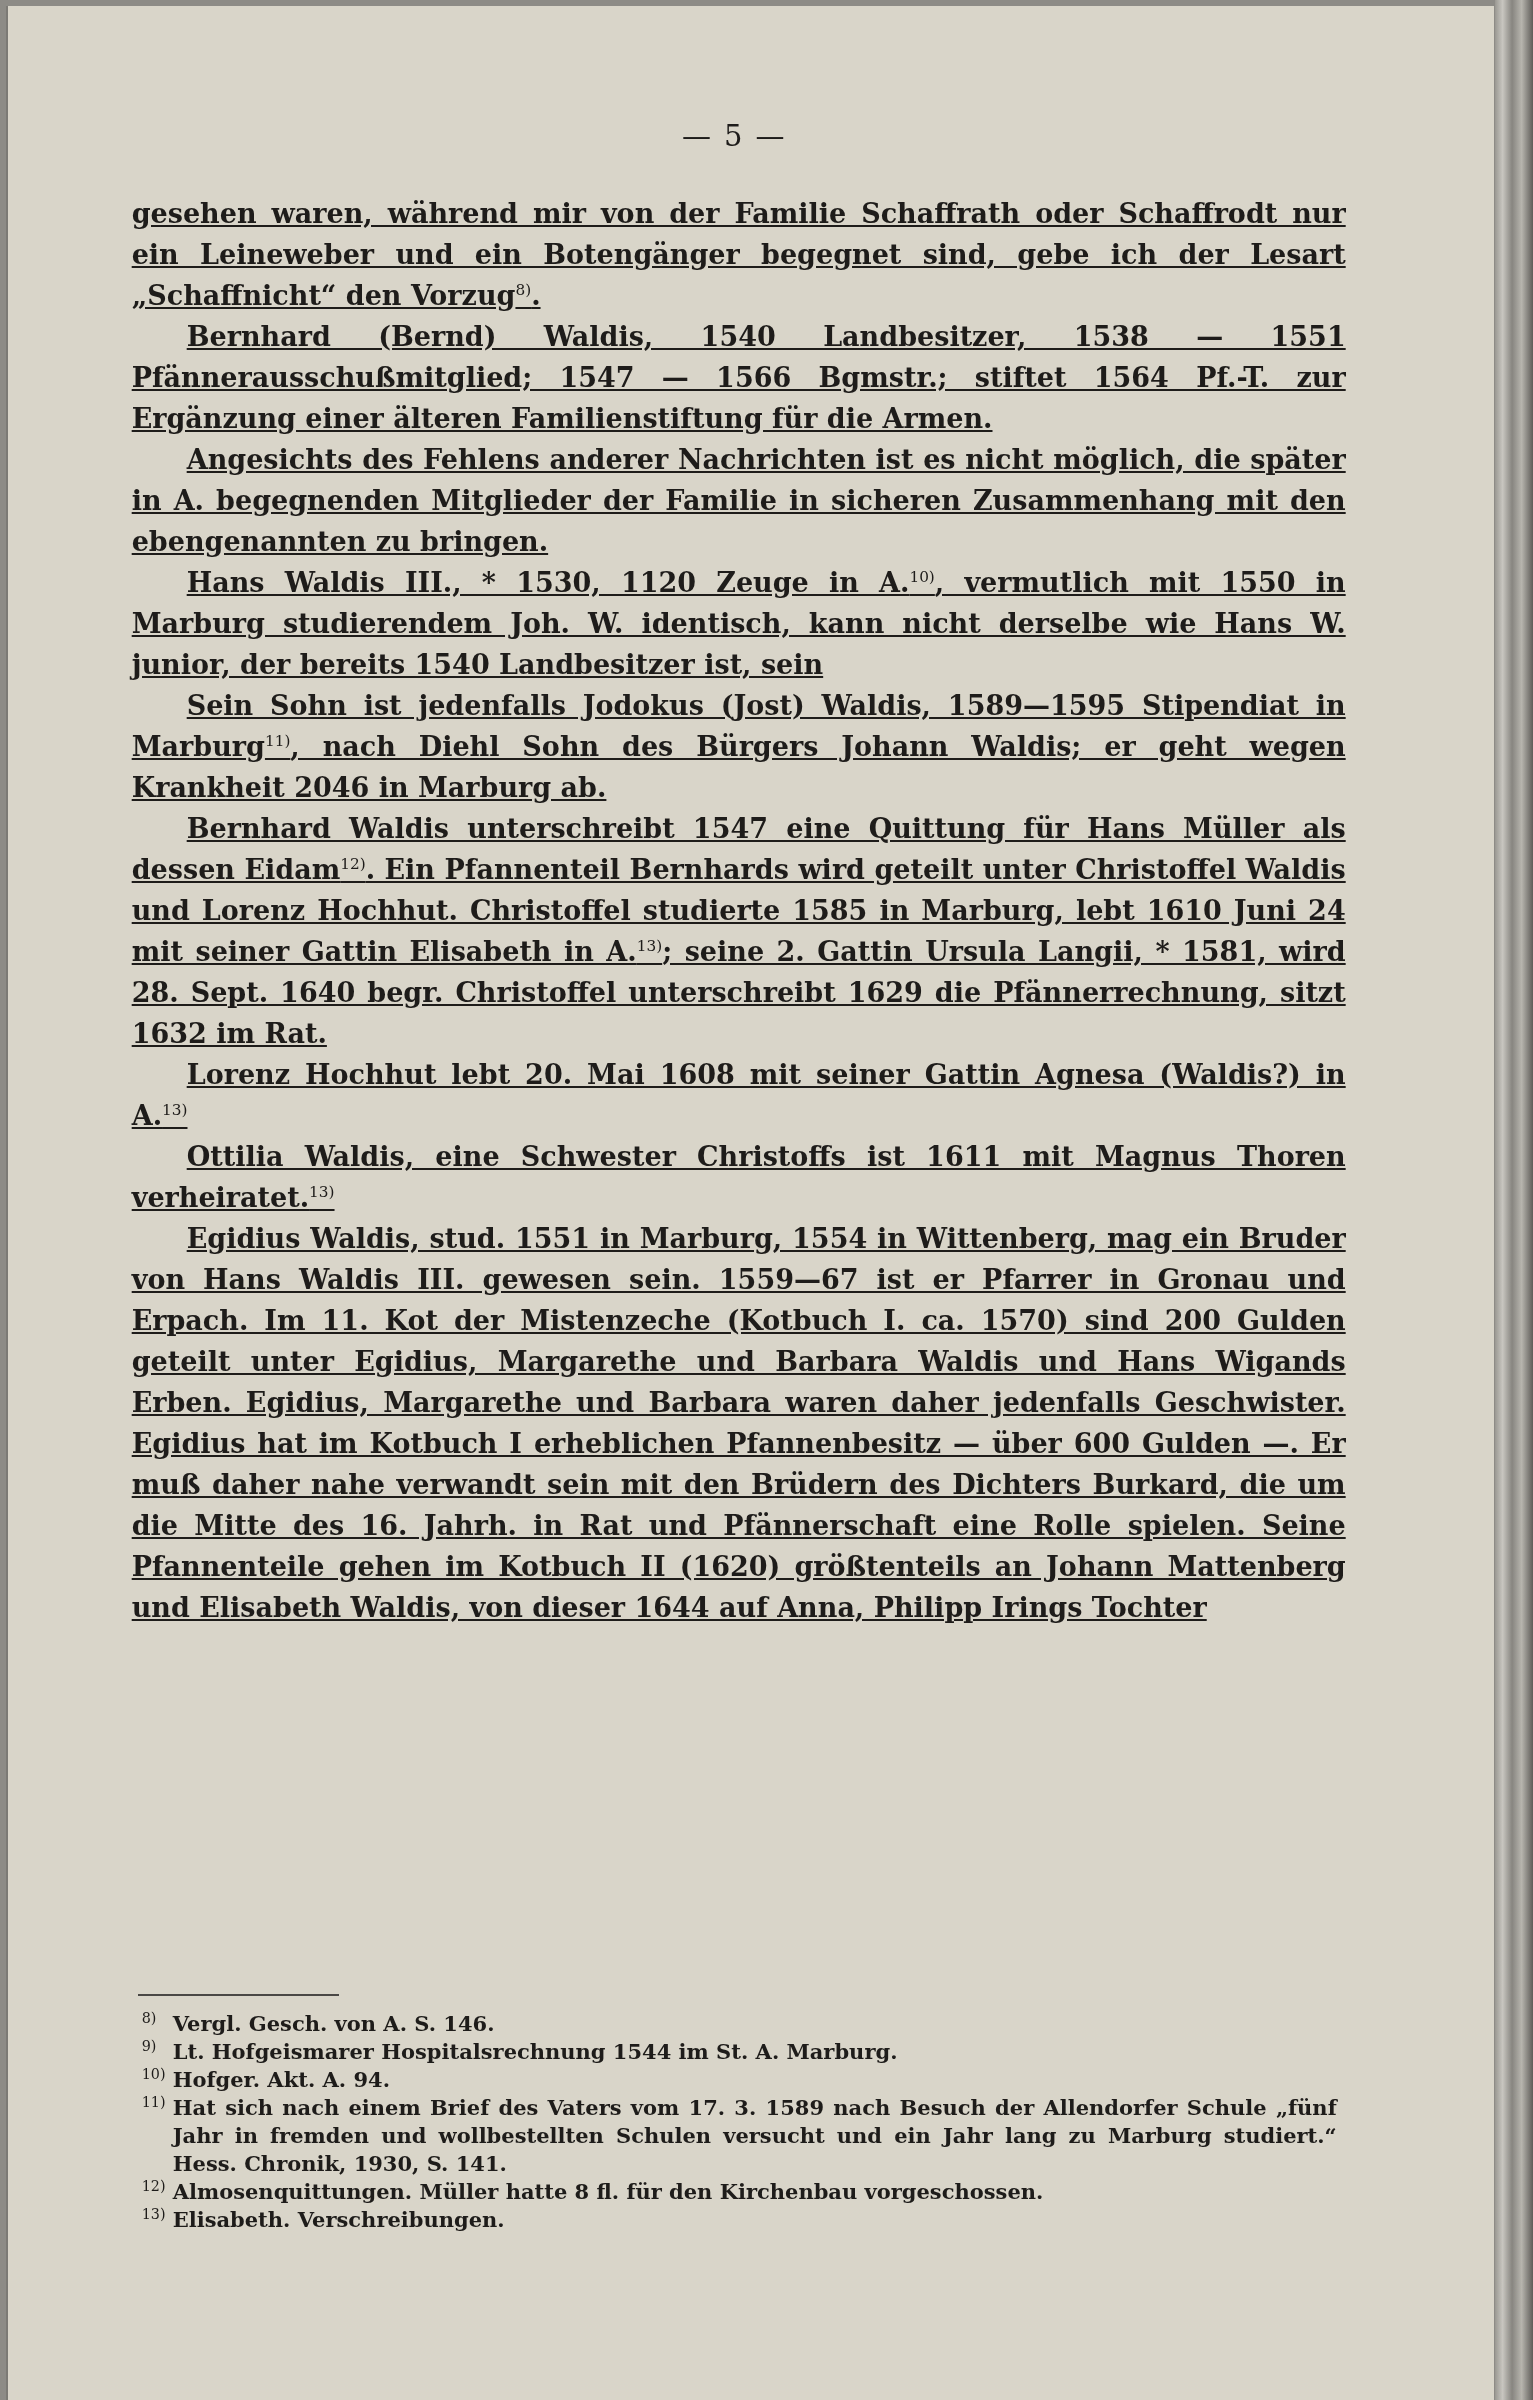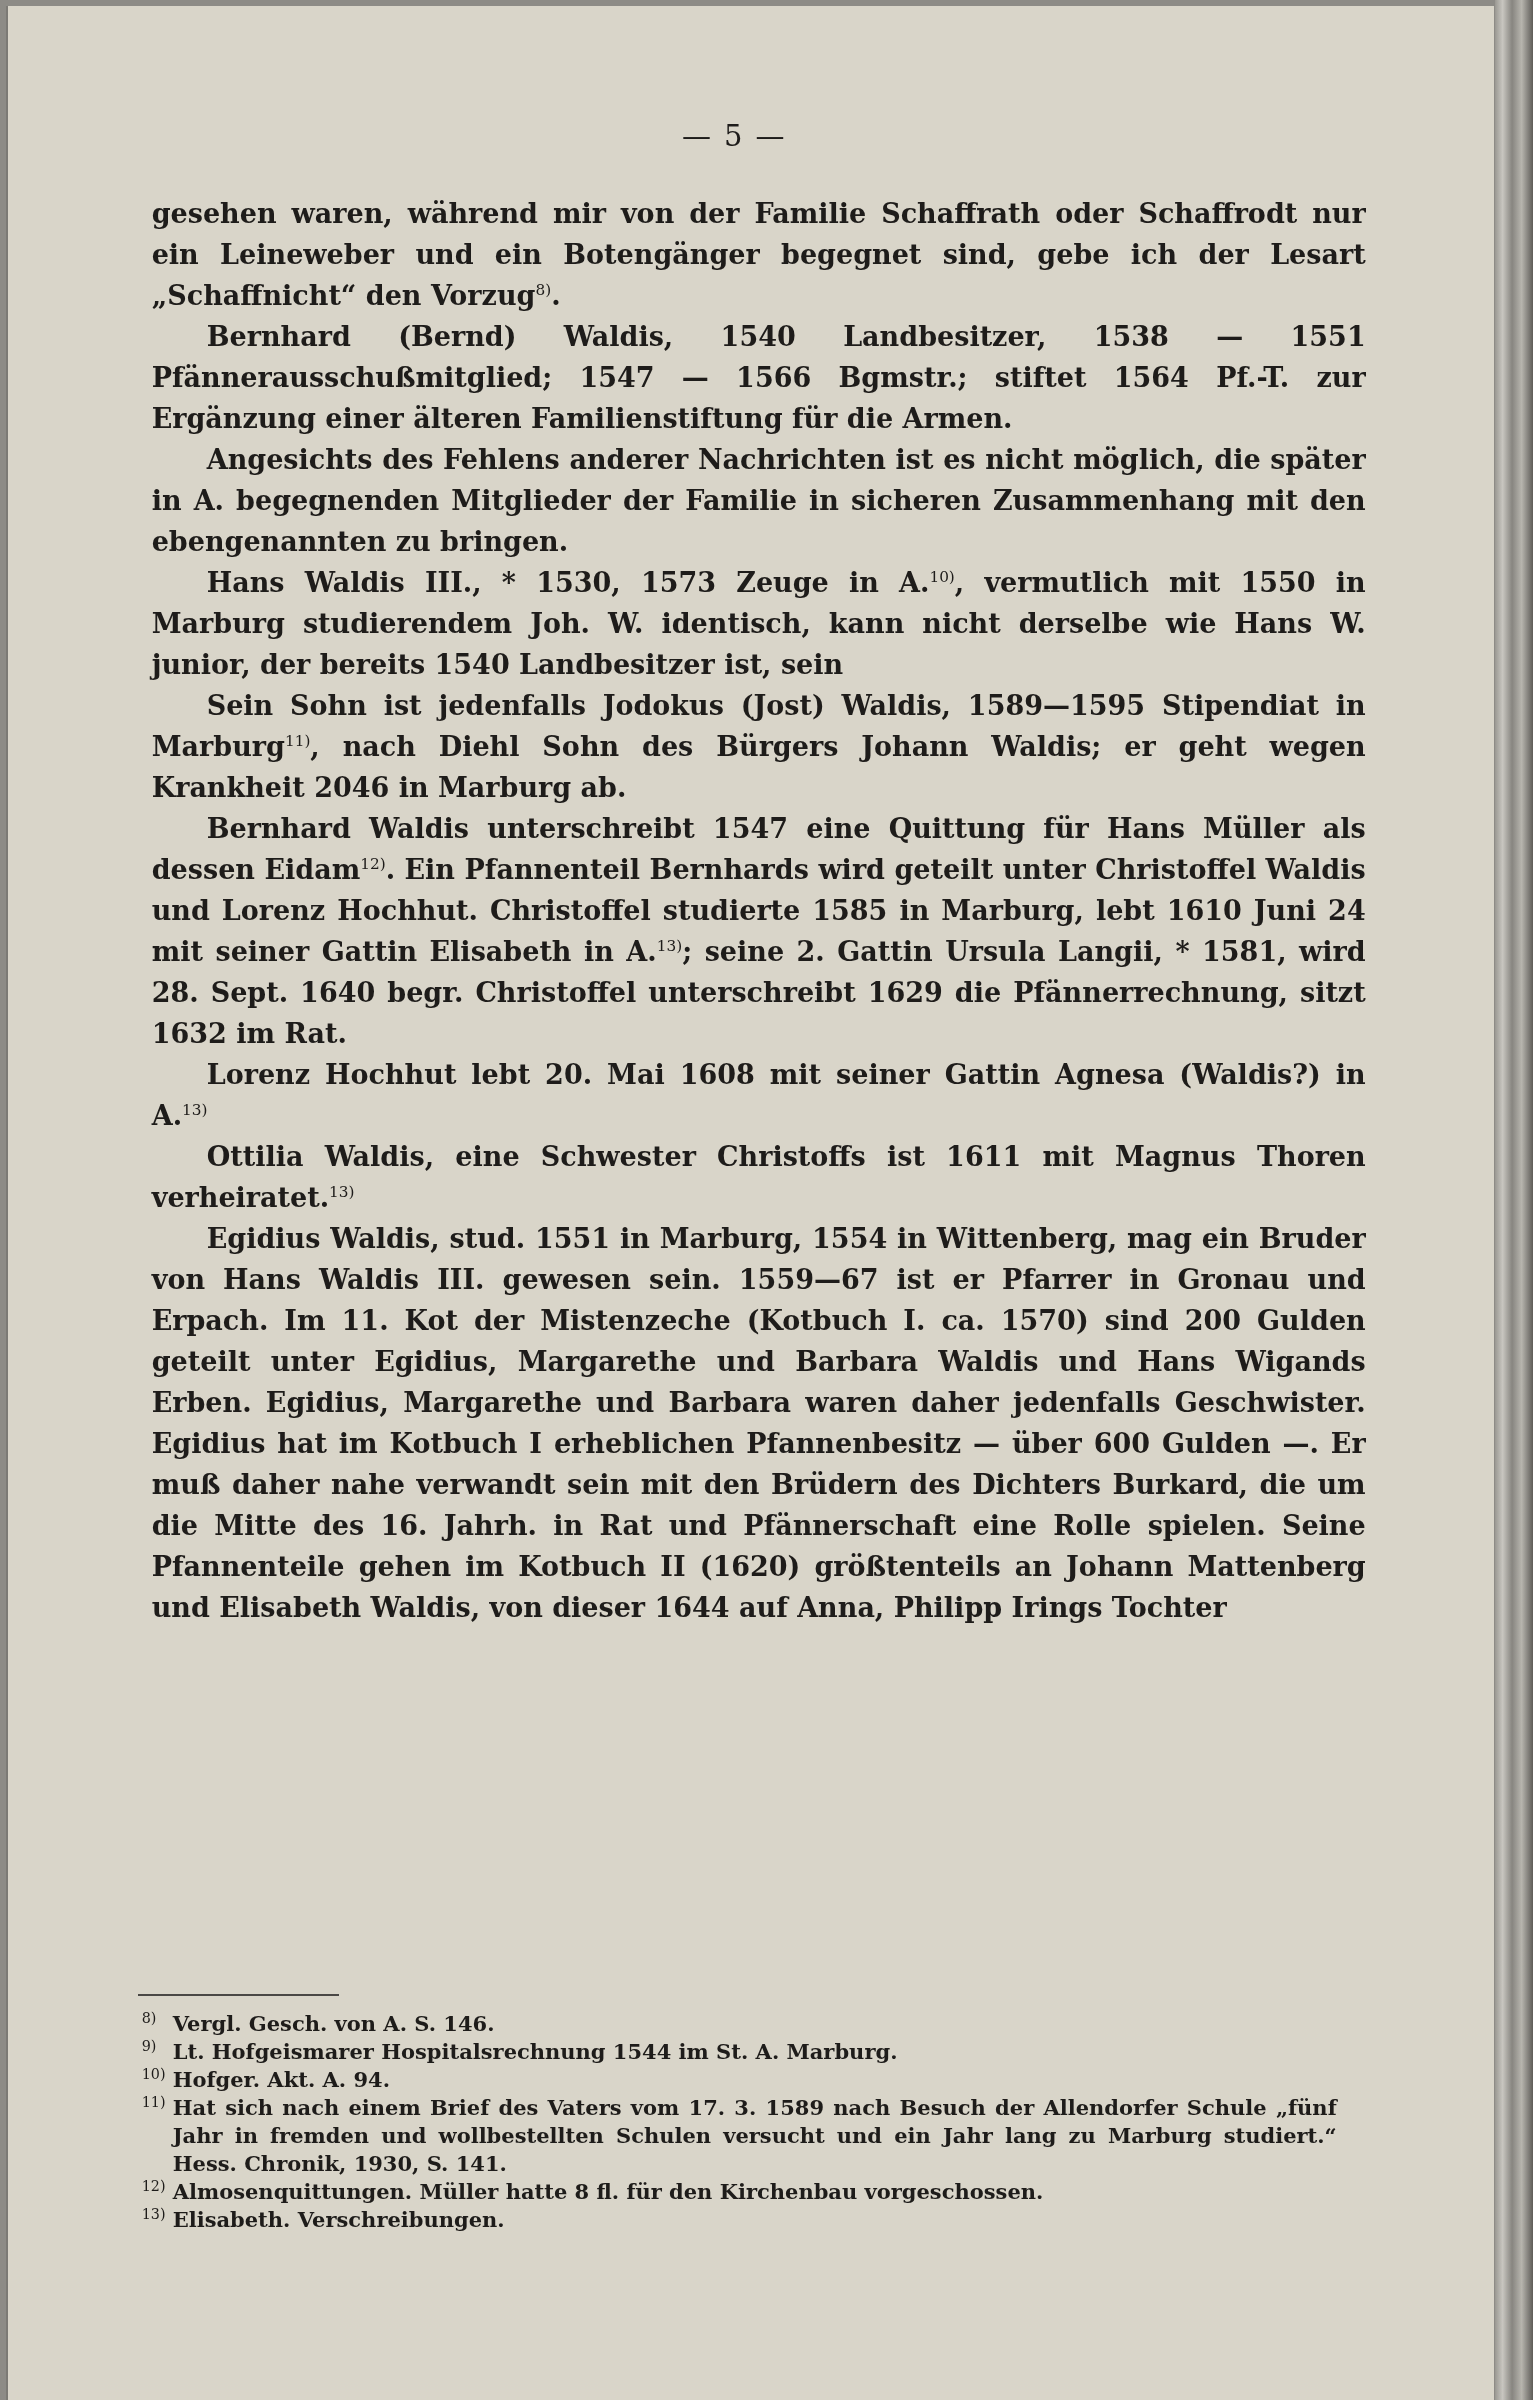--- a/index.html
+++ b/index.html
@@ -17,23 +17,24 @@
   }
   .page-edge {
     position: absolute; right: 0; top: 0; width: 38px; height: 2400px;
     background: linear-gradient(90deg, #9a9892 0%, #c8c6c0 20%, #878580 45%, #b7b5ae 70%, #5e5c58 100%);
   }
   .page-number {
     position: absolute; top: 113px; left: 0; width: 1453px;
     text-align: center; font-size: 29px; letter-spacing: 1.9px;
   }
   .body-text {
-    position: absolute; left: 144px; top: 187px; width: 1214px;
+    position: absolute; left: 124px; top: 187px; width: 1214px;
     font-size: 27px; line-height: 41px; text-align: justify;
     font-weight: bold;
+    text-decoration: underline;
   }
   .body-text p { margin: 0; text-indent: 0; }
   .body-text p.indent { text-indent: 55px; }
   sup { font-size: 15.3px; line-height: 0; vertical-align: 10.5px; font-weight: normal; }
   .footnote-rule {
     position: absolute; left: 130px; top: 1988px; width: 201px; height: 1.9px;
     background: #4a4845;
   }
   .footnotes {
     position: absolute; left: 134px; top: 2004px; width: 1195px;
@@ -47,21 +48,21 @@
 </head>
 <body>
 
 <div class="page">
   <div class="page-number">— 5 —</div>
 
   <div class="body-text">
     <p><span>gesehen waren, während mir von der Familie Schaffrath oder Schaffrodt nur ein Leineweber und ein Botengänger begegnet sind, gebe ich der Lesart „Schaffnicht“ den Vorzug</span><sup>8)</sup><span>.</span></p>
     <p class="indent"><span>Bernhard (Bernd) Waldis, 1540 Landbesitzer, 1538 — 1551 Pfännerausschußmitglied; 1547 — 1566 Bgmstr.; stiftet 1564 Pf.-T. zur Ergänzung einer älteren Familienstiftung für die Armen.</span></p>
     <p class="indent"><span>Angesichts des Fehlens anderer Nachrichten ist es nicht möglich, die später in A. begegnenden Mitglieder der Familie in sicheren Zusammenhang mit den ebengenannten zu bringen.</span></p>
-    <p class="indent"><span>Hans Waldis III., * 1530, 1573 Zeuge in A.</span><sup>10)</sup><span>, vermutlich mit 1550 in Marburg studierendem Joh. W. identisch, kann nicht derselbe wie Hans W. junior, der bereits 1540 Landbesitzer ist, sein</span></p>
+    <p class="indent"><span>Hans Waldis III., * 1530, 1120 Zeuge in A.</span><sup>10)</sup><span>, vermutlich mit 1550 in Marburg studierendem Joh. W. identisch, kann nicht derselbe wie Hans W. junior, der bereits 1540 Landbesitzer ist, sein</span></p>
     <p class="indent"><span>Sein Sohn ist jedenfalls Jodokus (Jost) Waldis, 1589—1595 Stipendiat in Marburg</span><sup>11)</sup><span>, nach Diehl Sohn des Bürgers Johann Waldis; er geht wegen Krankheit 2046 in Marburg ab.</span></p>
     <p class="indent"><span>Bernhard Waldis unterschreibt 1547 eine Quittung für Hans Müller als dessen Eidam</span><sup>12)</sup><span>. Ein Pfannenteil Bernhards wird geteilt unter Christoffel Waldis und Lorenz Hochhut. Christoffel studierte 1585 in Marburg, lebt 1610 Juni 24 mit seiner Gattin Elisabeth in A.</span><sup>13)</sup><span>; seine 2. Gattin Ursula Langii, * 1581, wird 28. Sept. 1640 begr. Christoffel unterschreibt 1629 die Pfännerrechnung, sitzt 1632 im Rat.</span></p>
     <p class="indent"><span>Lorenz Hochhut lebt 20. Mai 1608 mit seiner Gattin Agnesa (Waldis?) in A.</span><sup>13)</sup></p>
     <p class="indent"><span>Ottilia Waldis, eine Schwester Christoffs ist 1611 mit Magnus Thoren verheiratet.</span><sup>13)</sup></p>
     <p class="indent"><span>Egidius Waldis, stud. 1551 in Marburg, 1554 in Wittenberg, mag ein Bruder von Hans Waldis III. gewesen sein. 1559—67 ist er Pfarrer in Gronau und Erpach. Im 11. Kot der Mistenzeche (Kotbuch I. ca. 1570) sind 200 Gulden geteilt unter Egidius, Margarethe und Barbara Waldis und Hans Wigands Erben. Egidius, Margarethe und Barbara waren daher jedenfalls Geschwister. Egidius hat im Kotbuch I erheblichen Pfannenbesitz — über 600 Gulden —. Er muß daher nahe verwandt sein mit den Brüdern des Dichters Burkard, die um die Mitte des 16. Jahrh. in Rat und Pfännerschaft eine Rolle spielen. Seine Pfannenteile gehen im Kotbuch II (1620) größtenteils an Johann Mattenberg und Elisabeth Waldis, von dieser 1644 auf Anna, Philipp Irings Tochter</span></p>
   </div>
 
   <div class="footnote-rule"></div>
 
   <div class="footnotes">

